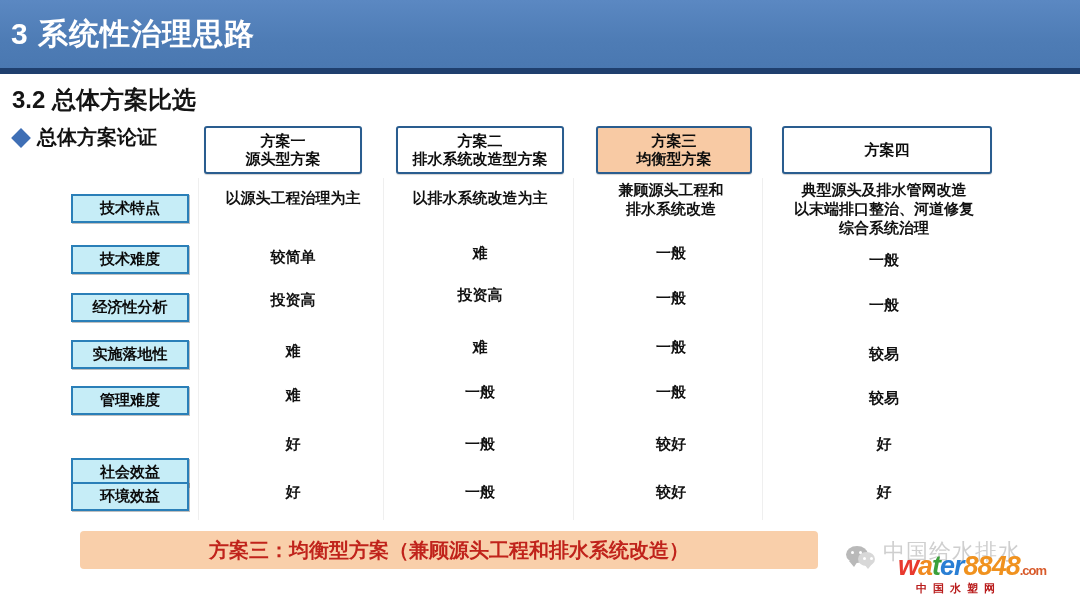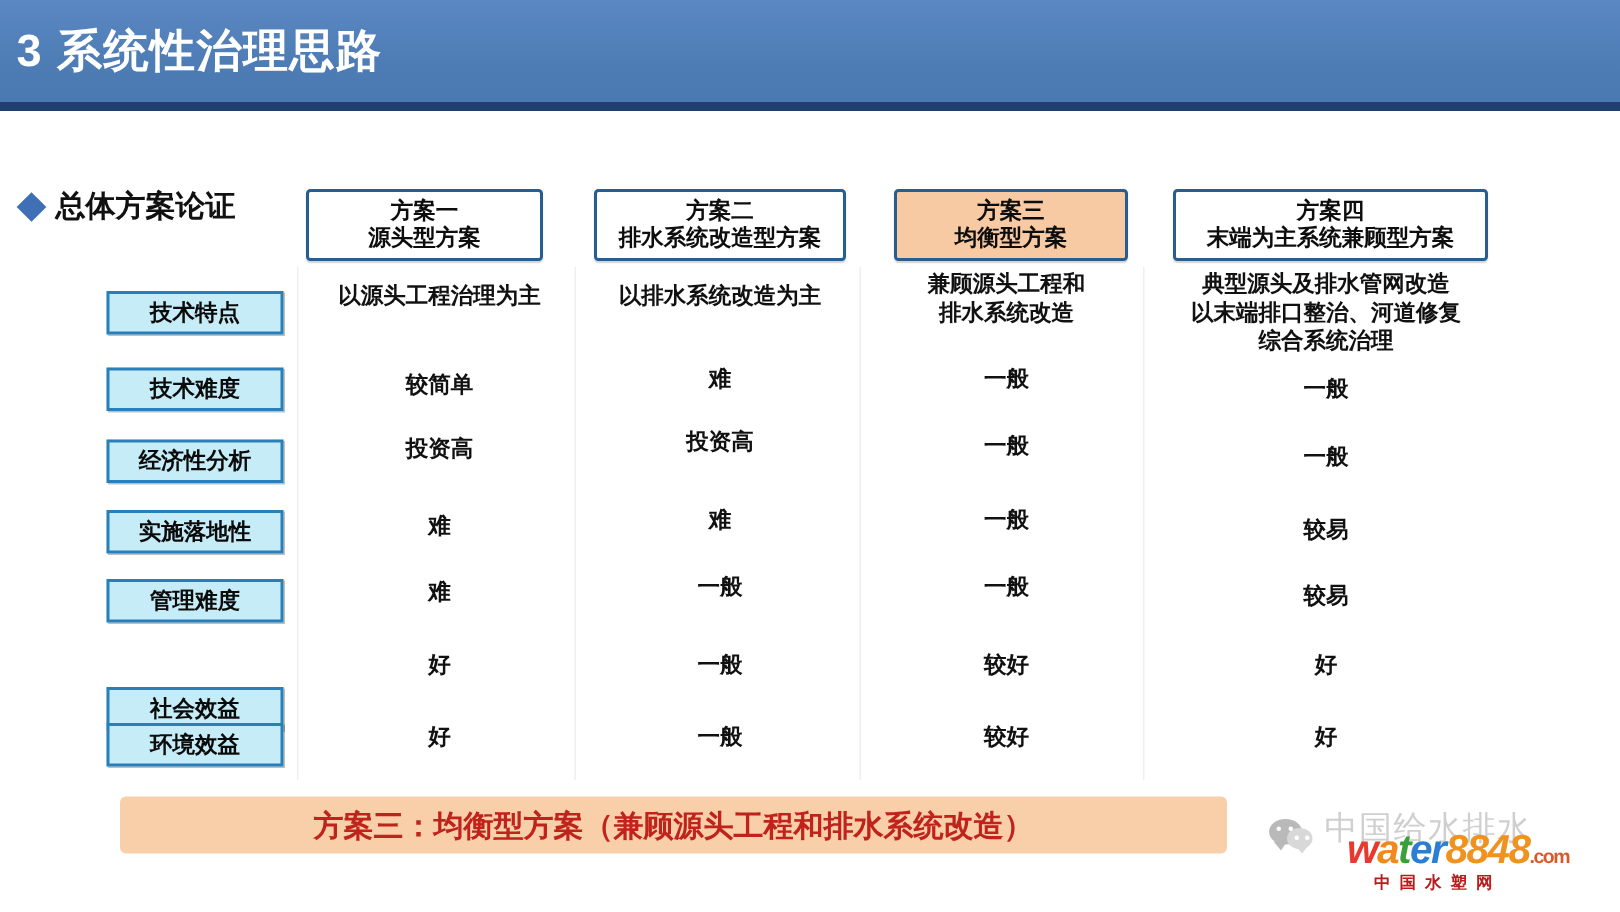--- a/index.html
+++ b/index.html
@@ -184,41 +184,41 @@
 </style>
 </head>
 <body>
 
 <div id="slide">
 
   <div class="header-band"></div>
   <div class="header-rule"></div>
   <div class="header-title">3  系统性治理思路</div>
 
+  <div class="sub-title">3.2 总体方案比选</div>
 
   <div class="bullet-row">
     <span class="diamond"></span>
     <span class="bullet-label">总体方案论证</span>
   </div>
 
   <div class="col-head" id="ch0">
     <span class="l1">方案一</span>
     <span class="l2">源头型方案</span>
   </div>
   <div class="col-head" id="ch1">
     <span class="l1">方案二</span>
     <span class="l2">排水系统改造型方案</span>
   </div>
   <div class="col-head highlight" id="ch2">
     <span class="l1">方案三</span>
     <span class="l2">均衡型方案</span>
   </div>
   <div class="col-head" id="ch3">
     <span class="l1">方案四</span>
-    <span class="l2">末端为主系统兼顾型方案</span>
   </div>
 
   <div class="vsep" style="left:198px"></div>
   <div class="vsep" style="left:383px"></div>
   <div class="vsep" style="left:573px"></div>
   <div class="vsep" style="left:762px"></div>
 
   <div class="row-label" style="top:194px">技术特点</div>
   <div class="row-label" style="top:245px">技术难度</div>
   <div class="row-label" style="top:293px">经济性分析</div>

